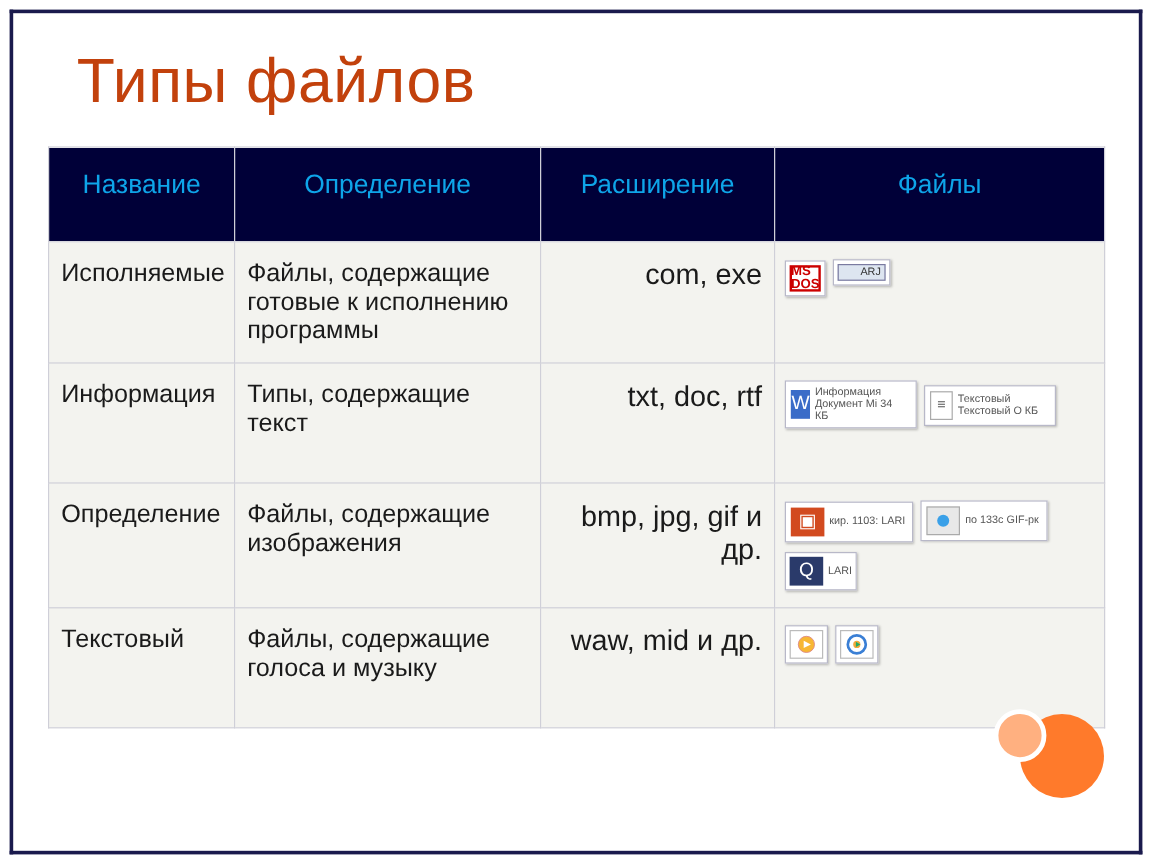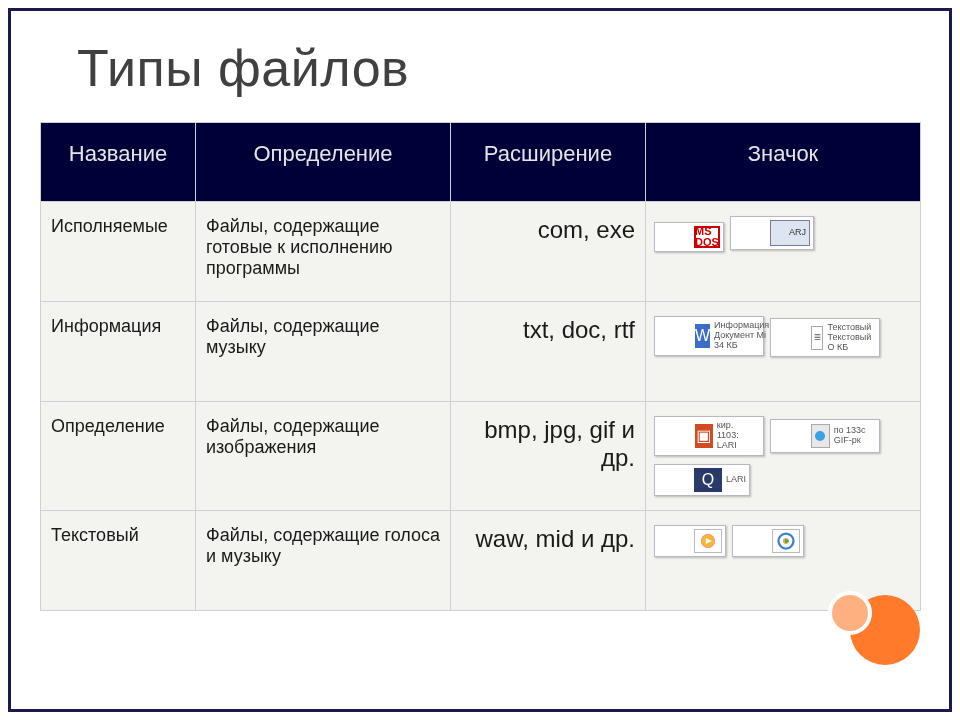--- a/index.html
+++ b/index.html
@@ -19,24 +19,24 @@
     position: absolute;
     background: #1a1a4d;
   }
   .frame-top    { top: 8px;  left: 8px;  right: 8px; height: 3px; }
   .frame-bottom { bottom: 8px; left: 8px; right: 8px; height: 3px; }
   .frame-left   { top: 8px;  bottom: 8px; left: 8px;  width: 3px; }
   .frame-right  { top: 8px;  bottom: 8px; right: 8px; width: 3px; }
 
   .title {
     position: absolute;
-    left: 77px;
+    left: 64px;
     top: 38px;
     font-size: 52px;
-    color: #404040;
+    color: #c2410c;
     font-weight: 400;
     letter-spacing: 0.5px;
   }
 
   .tbl {
     position: absolute;
     top: 122px;
     left: 40px;
     width: 880px;
     border-collapse: collapse;
@@ -52,35 +52,35 @@
     color: #222;
     font-weight: 400;
     font-size: 22px;
     padding: 18px 6px 34px 6px;
     text-align: center;
     vertical-align: top;
     border: 1px solid #cfcfd8;
     position: relative;
   }
   .tbl th span {
-    color: #e5e5e5;
+    color: #0ea5e9;
     position: relative;
     z-index: 1;
   }
   .tbl th::before{
     
     content:"";
     position:absolute;
     inset:0;
   }
 
   .tbl td {
     border: 1px solid #cfcfd8;
     background: #f3f3ef;
-    font-size: 18px;
+    font-size: 21px;
     color: #1a1a1a;
     padding: 14px 10px;
     vertical-align: top;
     height: 100px;
   }
   .tbl td.ext { font-size: 24px; text-align: right; }
   .tbl td.icons { font-size: 0; padding: 10px 8px; }
 
   .file {
     display: inline-flex;
@@ -97,24 +97,23 @@
     line-height: 1.1;
   }
   .file.small { padding: 3px; }
   .file .lbl { display: inline-block; }
   .glyph {
     display: inline-flex;
     align-items: center;
     justify-content: center;
     width: 28px; height: 24px;
     font-size: 16px;
-    margin-left: 36px;
   }
   .g-msdos { background:#fff; color:#cc0000; font-weight:bold; font-size:11px; line-height:1; border:2px solid #c00; width:26px;height:22px;}
-  .g-arj   { border:1px solid #7a7aa0; background:#dde5f0; width:40px;height:26px; font-size:9px; color:#333; justify-content:flex-end; padding-right:3px;}
+  .g-arj   { border:1px solid #7a7aa0; background:#dde5f0; width:40px;height:14px; font-size:9px; color:#333; justify-content:flex-end; padding-right:3px;}
   .g-word  { background:#3a6cc8; color:#fff; }
   .g-txt   { background:#fff; border:1px solid #aaa; color:#555; font-size:12px;}
   .g-ppt   { background:#d24a1f; color:#fff; }
   .g-qt    { background:#2a3a6a; color:#fff; }
   .g-gif   { background:#e8e8e8; border:1px solid #aaa; }
   .g-gif::before{content:"";width:10px;height:10px;background:#3aa0e8;border-radius:50%;display:block;}
   .g-wav   { background:#fff; border:1px solid #bbb; }
   .g-wav svg, .g-wmp svg { width:18px;height:18px; }
   .g-wmp   { background:#fff; border:1px solid #bbb; }
 
@@ -150,21 +149,21 @@
       <col class="c1">
         <col class="c2">
         <col class="c3">
         <col class="c4">
     </colgroup>
     <thead>
       <tr>
         <th><span>Название</span></th>
         <th><span>Определение</span></th>
         <th><span>Расширение</span></th>
-        <th><span>Значок</span></th>
+        <th><span>Файлы</span></th>
       </tr>
     </thead>
     <tbody>
 
       <tr>
         <td>Исполняемые</td>
         <td>Файлы, содержащие готовые к исполнению программы</td>
         <td class="ext">com, exe</td>
         <td class="icons">
           <span class="file small">
@@ -172,21 +171,21 @@
 DOS</span>
           </span>
           <span class="file small">
             <span class="glyph g-arj">ARJ</span>
           </span>
         </td>
       </tr>
 
       <tr>
         <td>Информация</td>
-        <td>Файлы, содержащие музыку</td>
+        <td>Типы, содержащие текст</td>
         <td class="ext">txt, doc, rtf</td>
         <td class="icons">
           <span class="file">
             <span class="glyph g-word">W</span>
             <span class="lbl">Информация
 Документ Mi
 34 КБ</span>
           </span>
           <span class="file">
             <span class="glyph g-txt">≡</span>

